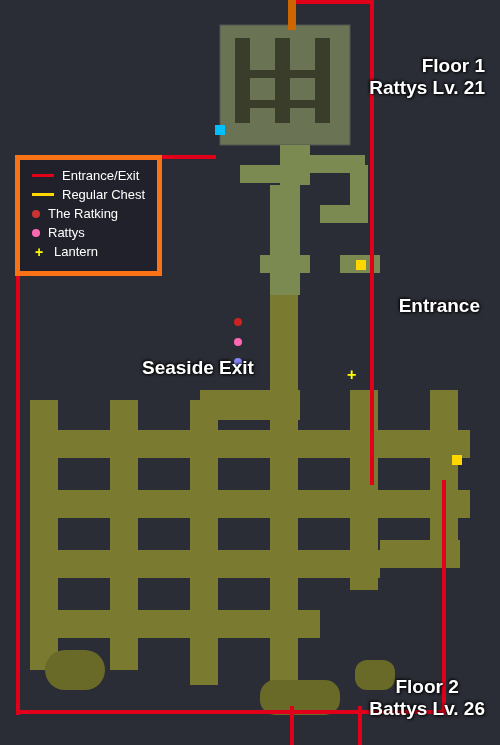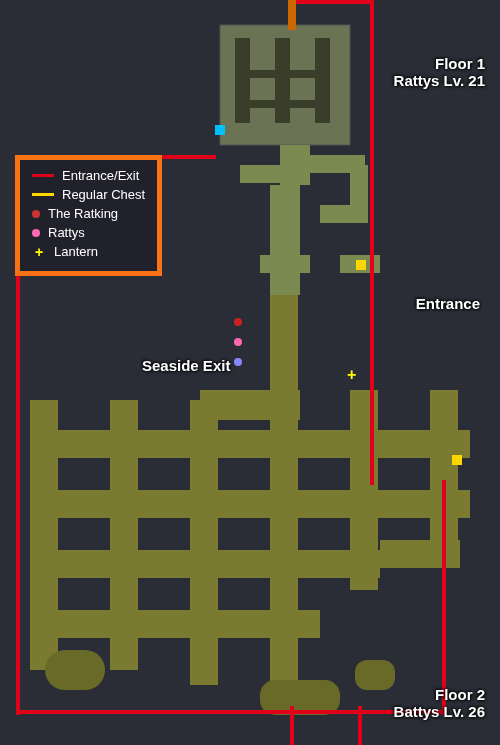--- a/index.html
+++ b/index.html
@@ -57,21 +57,21 @@
       align-items: center;
       justify-content: center;
       font-size: 14px;
       font-weight: bold;
     }
 
     
     .map-label {
       position: absolute;
       color: #fff;
-      font-size: 15px;
+      font-size: 19px;
       font-weight: bold;
       text-shadow: 1px 1px 3px #000, -1px -1px 3px #000;
       z-index: 5;
     }
 
     
     #map-svg {
       position: absolute;
       top: 0; left: 0;
       width: 500px;
@@ -201,18 +201,18 @@
   </div>
 
   <div class="map-label" style="top:295px; right:20px;">
     <span>Entrance</span>
   </div>
 
   <div class="map-label" style="top:357px; left:142px;">
     <span>Seaside Exit</span>
   </div>
 
-  <div class="map-label" style="bottom:25px; right:15px; text-align:right;">
+  <div class="map-label" style="bottom:25px; right:15px; text-align:center;">
     <span>Floor 2</span><br>
     <span>Battys Lv. 26</span>
   </div>
 
 </div>
 
 </body></html>

